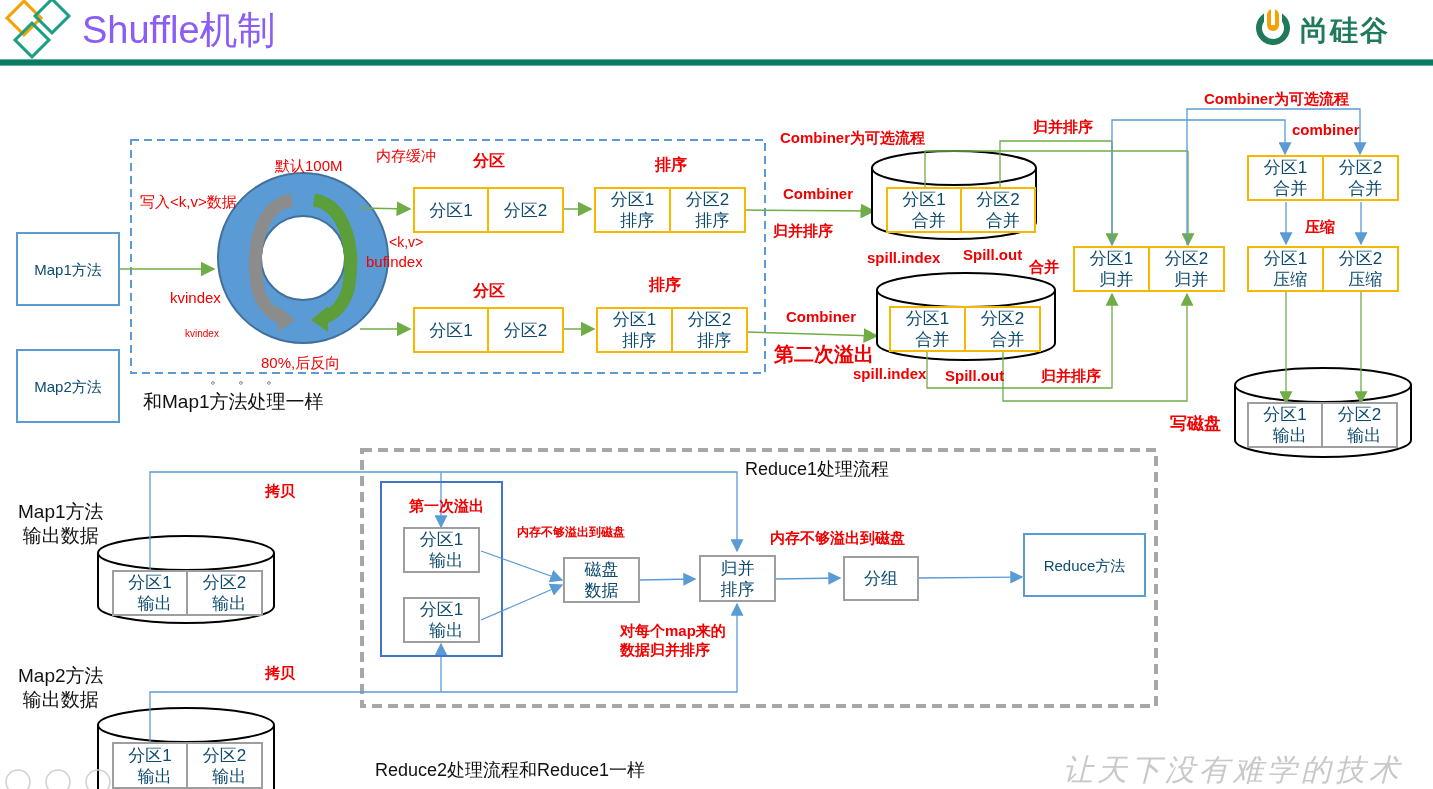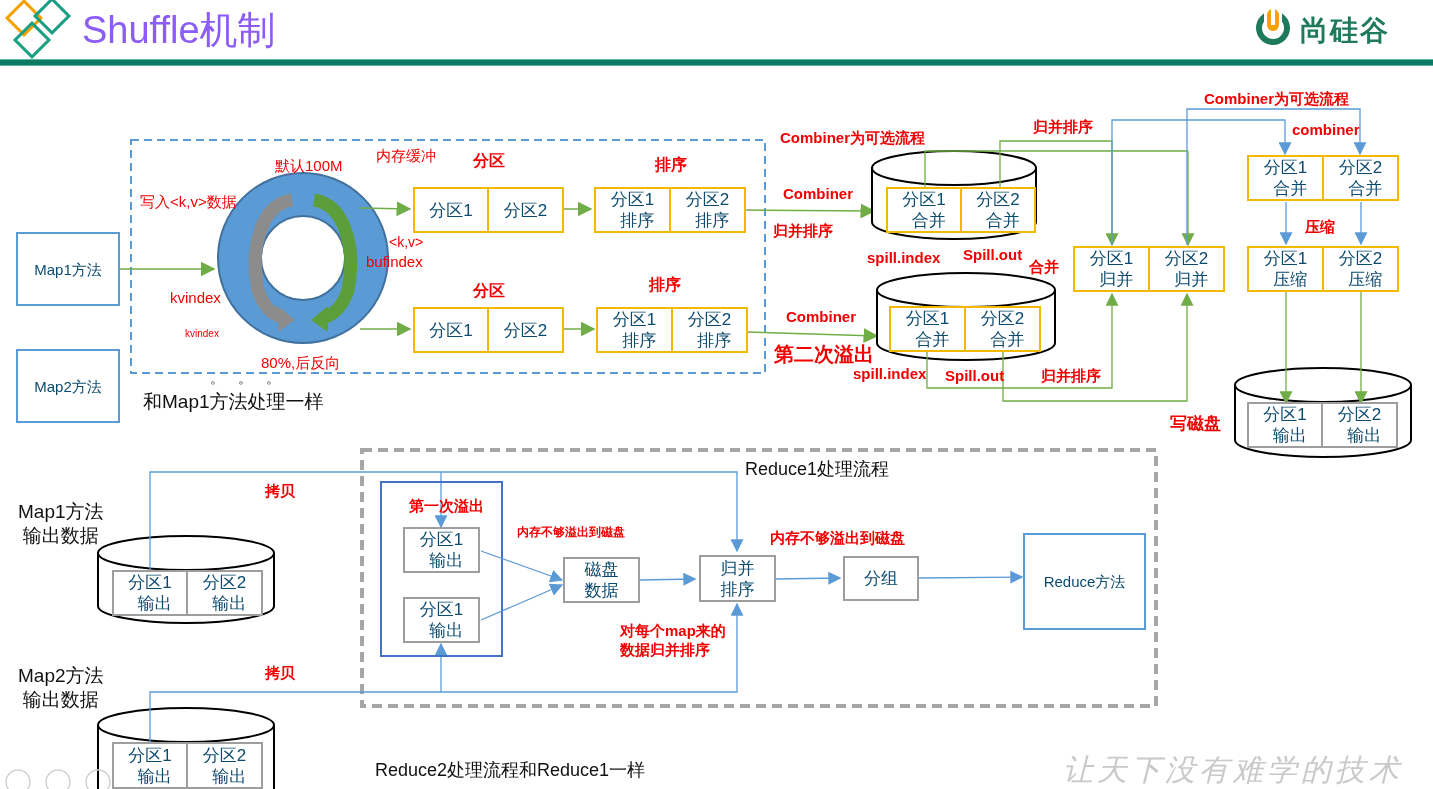--- a/index.html
+++ b/index.html
@@ -247,18 +247,18 @@
 <div class="cell gb abs two" style="left:563px;top:557px;width:77px;height:46px">磁盘
 数据</div>
 <div class="cell gb abs two" style="left:699px;top:555px;width:77px;height:47px">归并
 排序</div>
 <div class="abs redb two" style="left:620px;top:621px;font-size:15px;line-height:19px">对每个map来的
 数据归并排序</div>
 <div class="abs redb" style="left:770px;top:529px;font-size:15px">内存不够溢出到磁盘</div>
 <div class="cell gb abs" style="left:843px;top:556px;width:76px;height:45px">
     <span>分组</span>
   </div>
-<div class="cell bb abs" style="left:1023px;top:533px;width:123px;height:97px;font-size:15px">
+<div class="cell bb abs" style="left:1023px;top:533px;width:123px;height:64px;font-size:15px">
     <span>Reduce方法</span>
   </div>
 
 <div class="abs blk" style="left:375px;top:758px;font-size:18px">Reduce2处理流程和Reduce1一样</div>
 <div id="footer-motto" class="abs">让天下没有难学的技术</div>
 
 </body></html>

